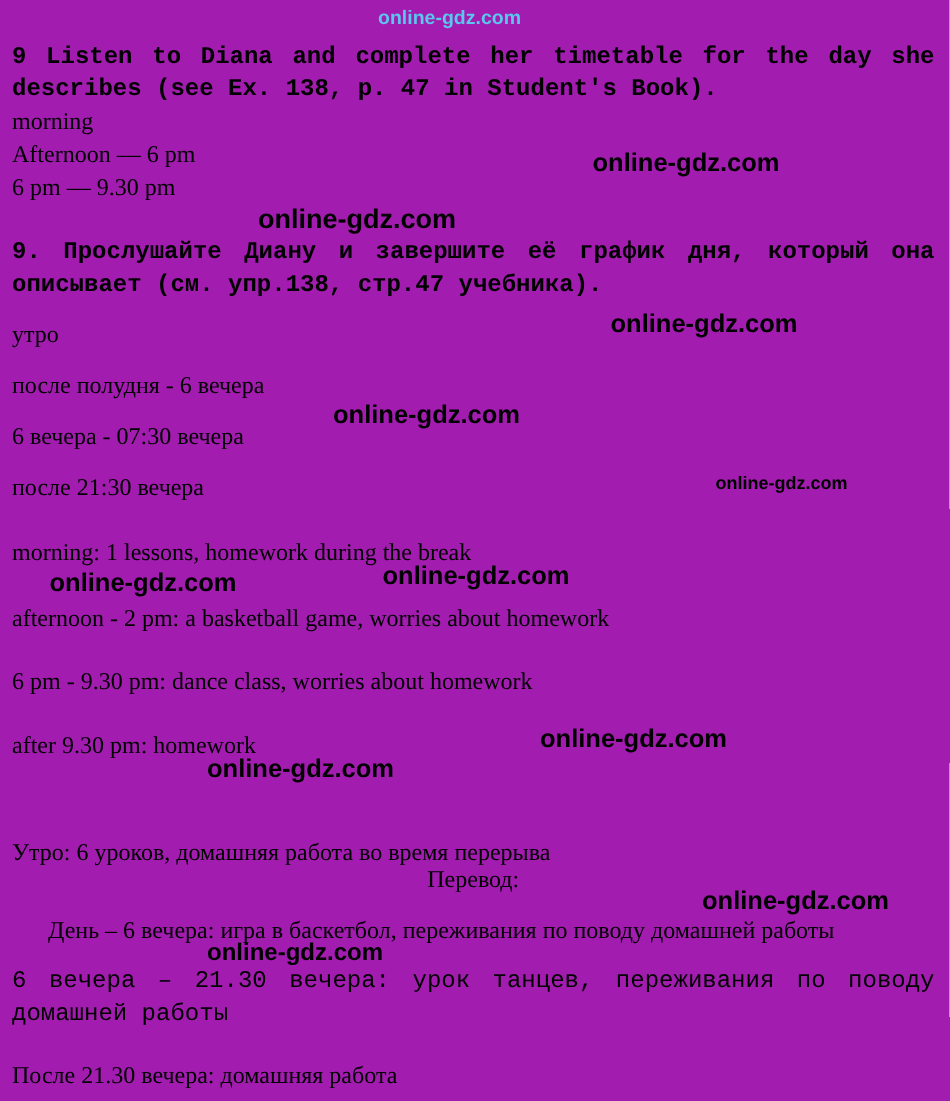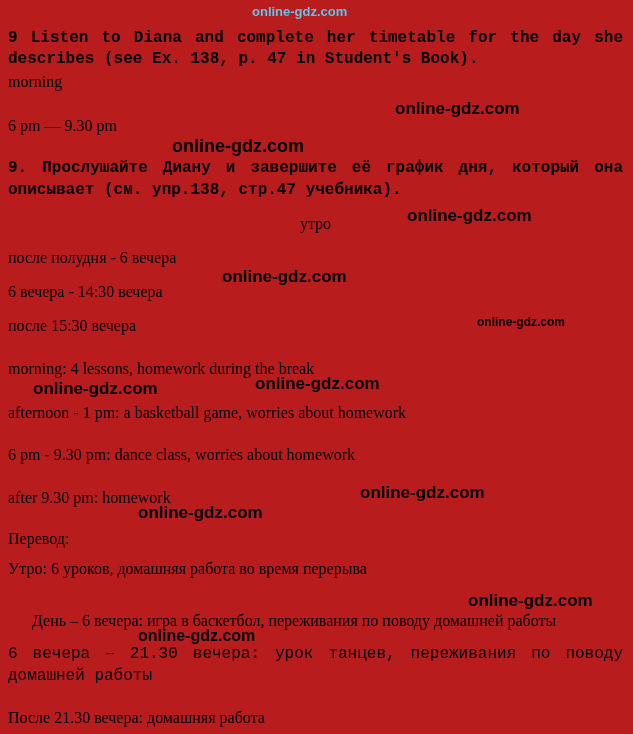--- a/index.html
+++ b/index.html
@@ -1,41 +1,41 @@
 <!DOCTYPE html>
 <html><head>
 <meta charset="utf-8">
 <style>
   html,body{margin:0;padding:0;background:#e8e8e8;}
   .page{
     position:relative;
     width:633px;height:734px;
-    background:#b91c1c;
+    background:#a21caf;
     font-family:"Liberation Serif", serif;
     font-size:16px;
     color:#000;
     overflow:hidden;
     margin:0 auto;
   }
   .txt{position:absolute;left:8px;right:10px;margin:0;line-height:21px;}
   .bold{font-weight:bold;}
   .just{text-align:justify;font-family:Liberation Mono, monospace;}
-  .center{}
+  .center{text-align:center;margin-top:48px;}
 
   
   .p-head-en{top:28px;}
   
   .p-en-0{top:71px;}
   .p-en-1{top:93px;}
   .p-en-2{top:115px;}
   .p-en-3{top:137px;}
   
   .p-head-ru{top:157px;line-height:22px;}
   
-  .p-ru-0{top:213px;text-align:center;}
+  .p-ru-0{top:213px;}
   .p-ru-1{top:247px;}
   .p-ru-2{top:281px;}
   .p-ru-3{top:315px;}
   
   .p-ans-0{top:358px;}
   .p-ans-1{top:402px;}
   .p-ans-2{top:444px;}
   .p-ans-3{top:487px;}
   
   .p-trans-title{top:528px;}
@@ -78,30 +78,31 @@
   <span class="wm wm-5">online-gdz.com</span>
   <span class="wm wm-6">online-gdz.com</span>
   <span class="wm wm-7">online-gdz.com</span>
   <span class="wm wm-8">online-gdz.com</span>
   <span class="wm wm-9">online-gdz.com</span>
   <span class="wm wm-10">online-gdz.com</span>
   <span class="wm wm-11">online-gdz.com</span>
 
   <p class="txt bold just p-head-en">9 Listen to Diana and complete her timetable for the day she describes (see Ex. 138, p. 47 in Student's Book).</p>
   <p class="txt p-en-0">morning</p>
+  <p class="txt p-en-1">Afternoon — 6 pm</p>
   <p class="txt p-en-2">6 pm — 9.30 pm</p>
 
   <p class="txt bold just p-head-ru">9. Прослушайте Диану и завершите её график дня, который она описывает (см. упр.138, стр.47 учебника).</p>
   <p class="txt p-ru-0">утро</p>
   <p class="txt p-ru-1">после полудня - 6 вечера</p>
-  <p class="txt p-ru-2">6 вечера - 14:30 вечера</p>
-  <p class="txt p-ru-3">после 15:30 вечера</p>
+  <p class="txt p-ru-2">6 вечера - 07:30 вечера</p>
+  <p class="txt p-ru-3">после 21:30 вечера</p>
 
-  <p class="txt p-ans-0">morning: 4 lessons, homework during the break</p>
-  <p class="txt p-ans-1">afternoon - 1 pm: a basketball game, worries about homework</p>
+  <p class="txt p-ans-0">morning: 1 lessons, homework during the break</p>
+  <p class="txt p-ans-1">afternoon - 2 pm: a basketball game, worries about homework</p>
   <p class="txt p-ans-2">6 pm - 9.30 pm: dance class, worries about homework</p>
   <p class="txt p-ans-3">after 9.30 pm: homework</p>
 
   <p class="txt center p-trans-title">Перевод:</p>
   <p class="txt p-tr-0">Утро: 6 уроков, домашняя работа во время перерыва</p>
   <p class="txt p-tr-1">День – 6 вечера: игра в баскетбол, переживания по поводу домашней работы</p>
   <p class="txt just p-tr-2">6 вечера – 21.30 вечера: урок танцев, переживания по поводу домашней работы</p>
   <p class="txt p-tr-3">После 21.30 вечера: домашняя работа</p>
 
 </div>

